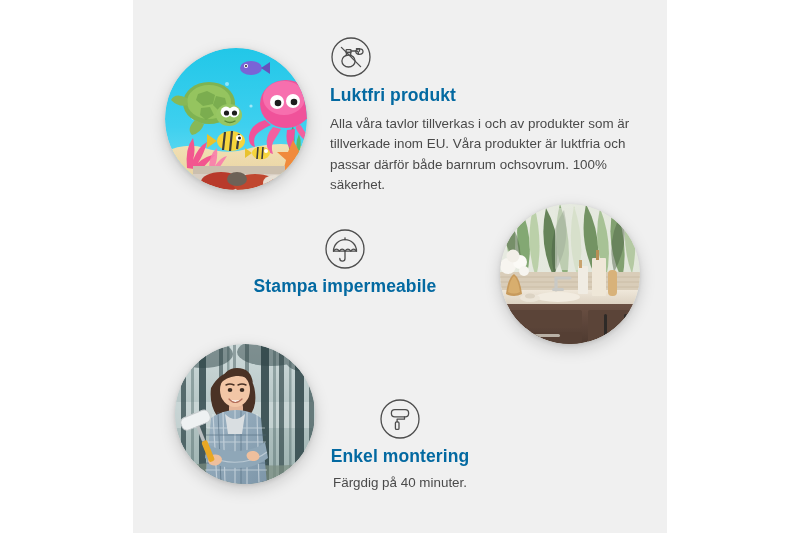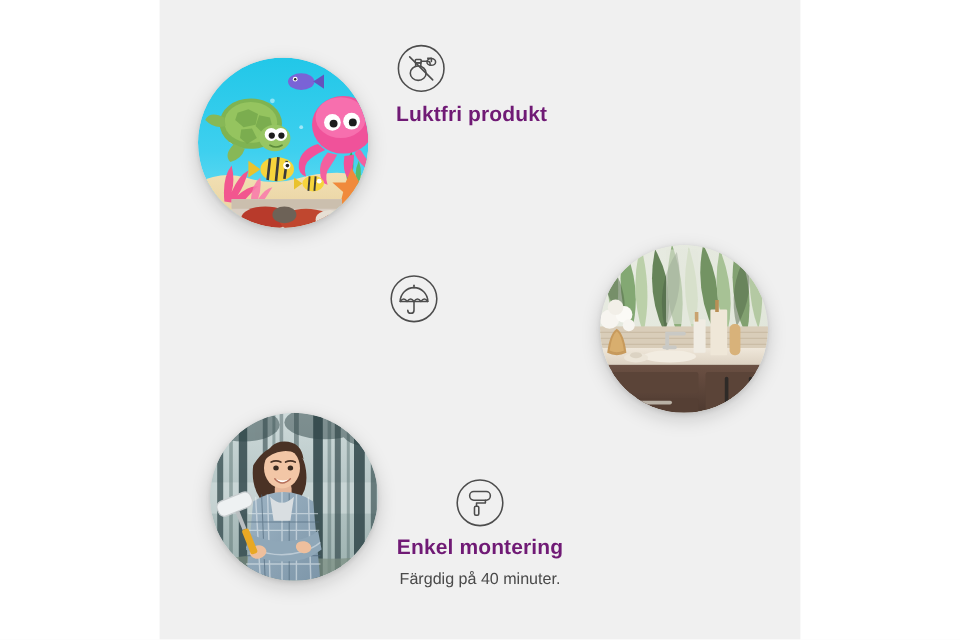--- a/index.html
+++ b/index.html
@@ -48,21 +48,21 @@
 
   .icon-wrap svg {
     display: block;
     width: 42px;
     height: 42px;
   }
 
   .feat-title {
     font-size: 17.5px;
     font-weight: 600;
-    color: #701a75;
+    color: #0369a1;
     letter-spacing: 0.1px;
     margin: 0;
     line-height: 1.25;
   }
 
   .feat-body {
     font-size: 13.4px;
     font-weight: 400;
     color: #4a4a4a;
     line-height: 1.52;
@@ -426,36 +426,38 @@
 
         <path d="M21 15 h5.4 a2 2 0 0 1 2 2 v1.3"></path>
         <path d="M26.4 12.6 h3.1 v2.6"></path>
 
         <ellipse cx="29.4" cy="15.6" rx="3.6" ry="2.8"></ellipse>
 
         <line x1="11.4" y1="11.4" x2="30.6" y2="30.6"></line>
       </svg>
     </div>
     <h2 class="feat-title">Luktfri produkt</h2>
+    <p class="feat-body">Alla våra tavlor tillverkas i och av produkter som är tillverkade inom EU. Våra produkter är luktfria och passar därför både barnrum ochsovrum. 100% säkerhet.</p>
   </div>
 
   <div class="feature feature-text" id="feature-waterproof">
     <div class="icon-wrap">
       <svg viewBox="0 0 42 42" fill="none" stroke="#4d4d4d" stroke-width="1.3" stroke-linecap="round" stroke-linejoin="round" aria-hidden="true">
         <circle cx="21" cy="21" r="19"></circle>
 
         <path d="M9.5 23.2 a11.5 11.5 0 0 1 23 0Z"></path>
 
         <path d="M9.5 23.2 q3 -4 5.8 0 q2.9 -4 5.7 0 q2.9 -4 5.8 0 q2.8 -4 5.7 0"></path>
 
         <path d="M21 23.2 v7.3 a2.6 2.6 0 0 1 -5.2 0"></path>
 
         <path d="M21 11.7 v-1.9"></path>
       </svg>
     </div>
+    <h2 class="feat-title">Stampa impermeabile</h2>
   </div>
 
   <div class="feature feature-text" id="feature-mounting">
     <div class="icon-wrap">
       <svg viewBox="0 0 42 42" fill="none" stroke="#4d4d4d" stroke-width="1.3" stroke-linecap="round" stroke-linejoin="round" aria-hidden="true">
         <circle cx="21" cy="21" r="19"></circle>
 
         <rect x="12.4" y="11.6" width="17.2" height="7.2" rx="3.4"></rect>
 
         <path d="M25.5 18.8 v2.4 h-7.4 v2.6"></path>

